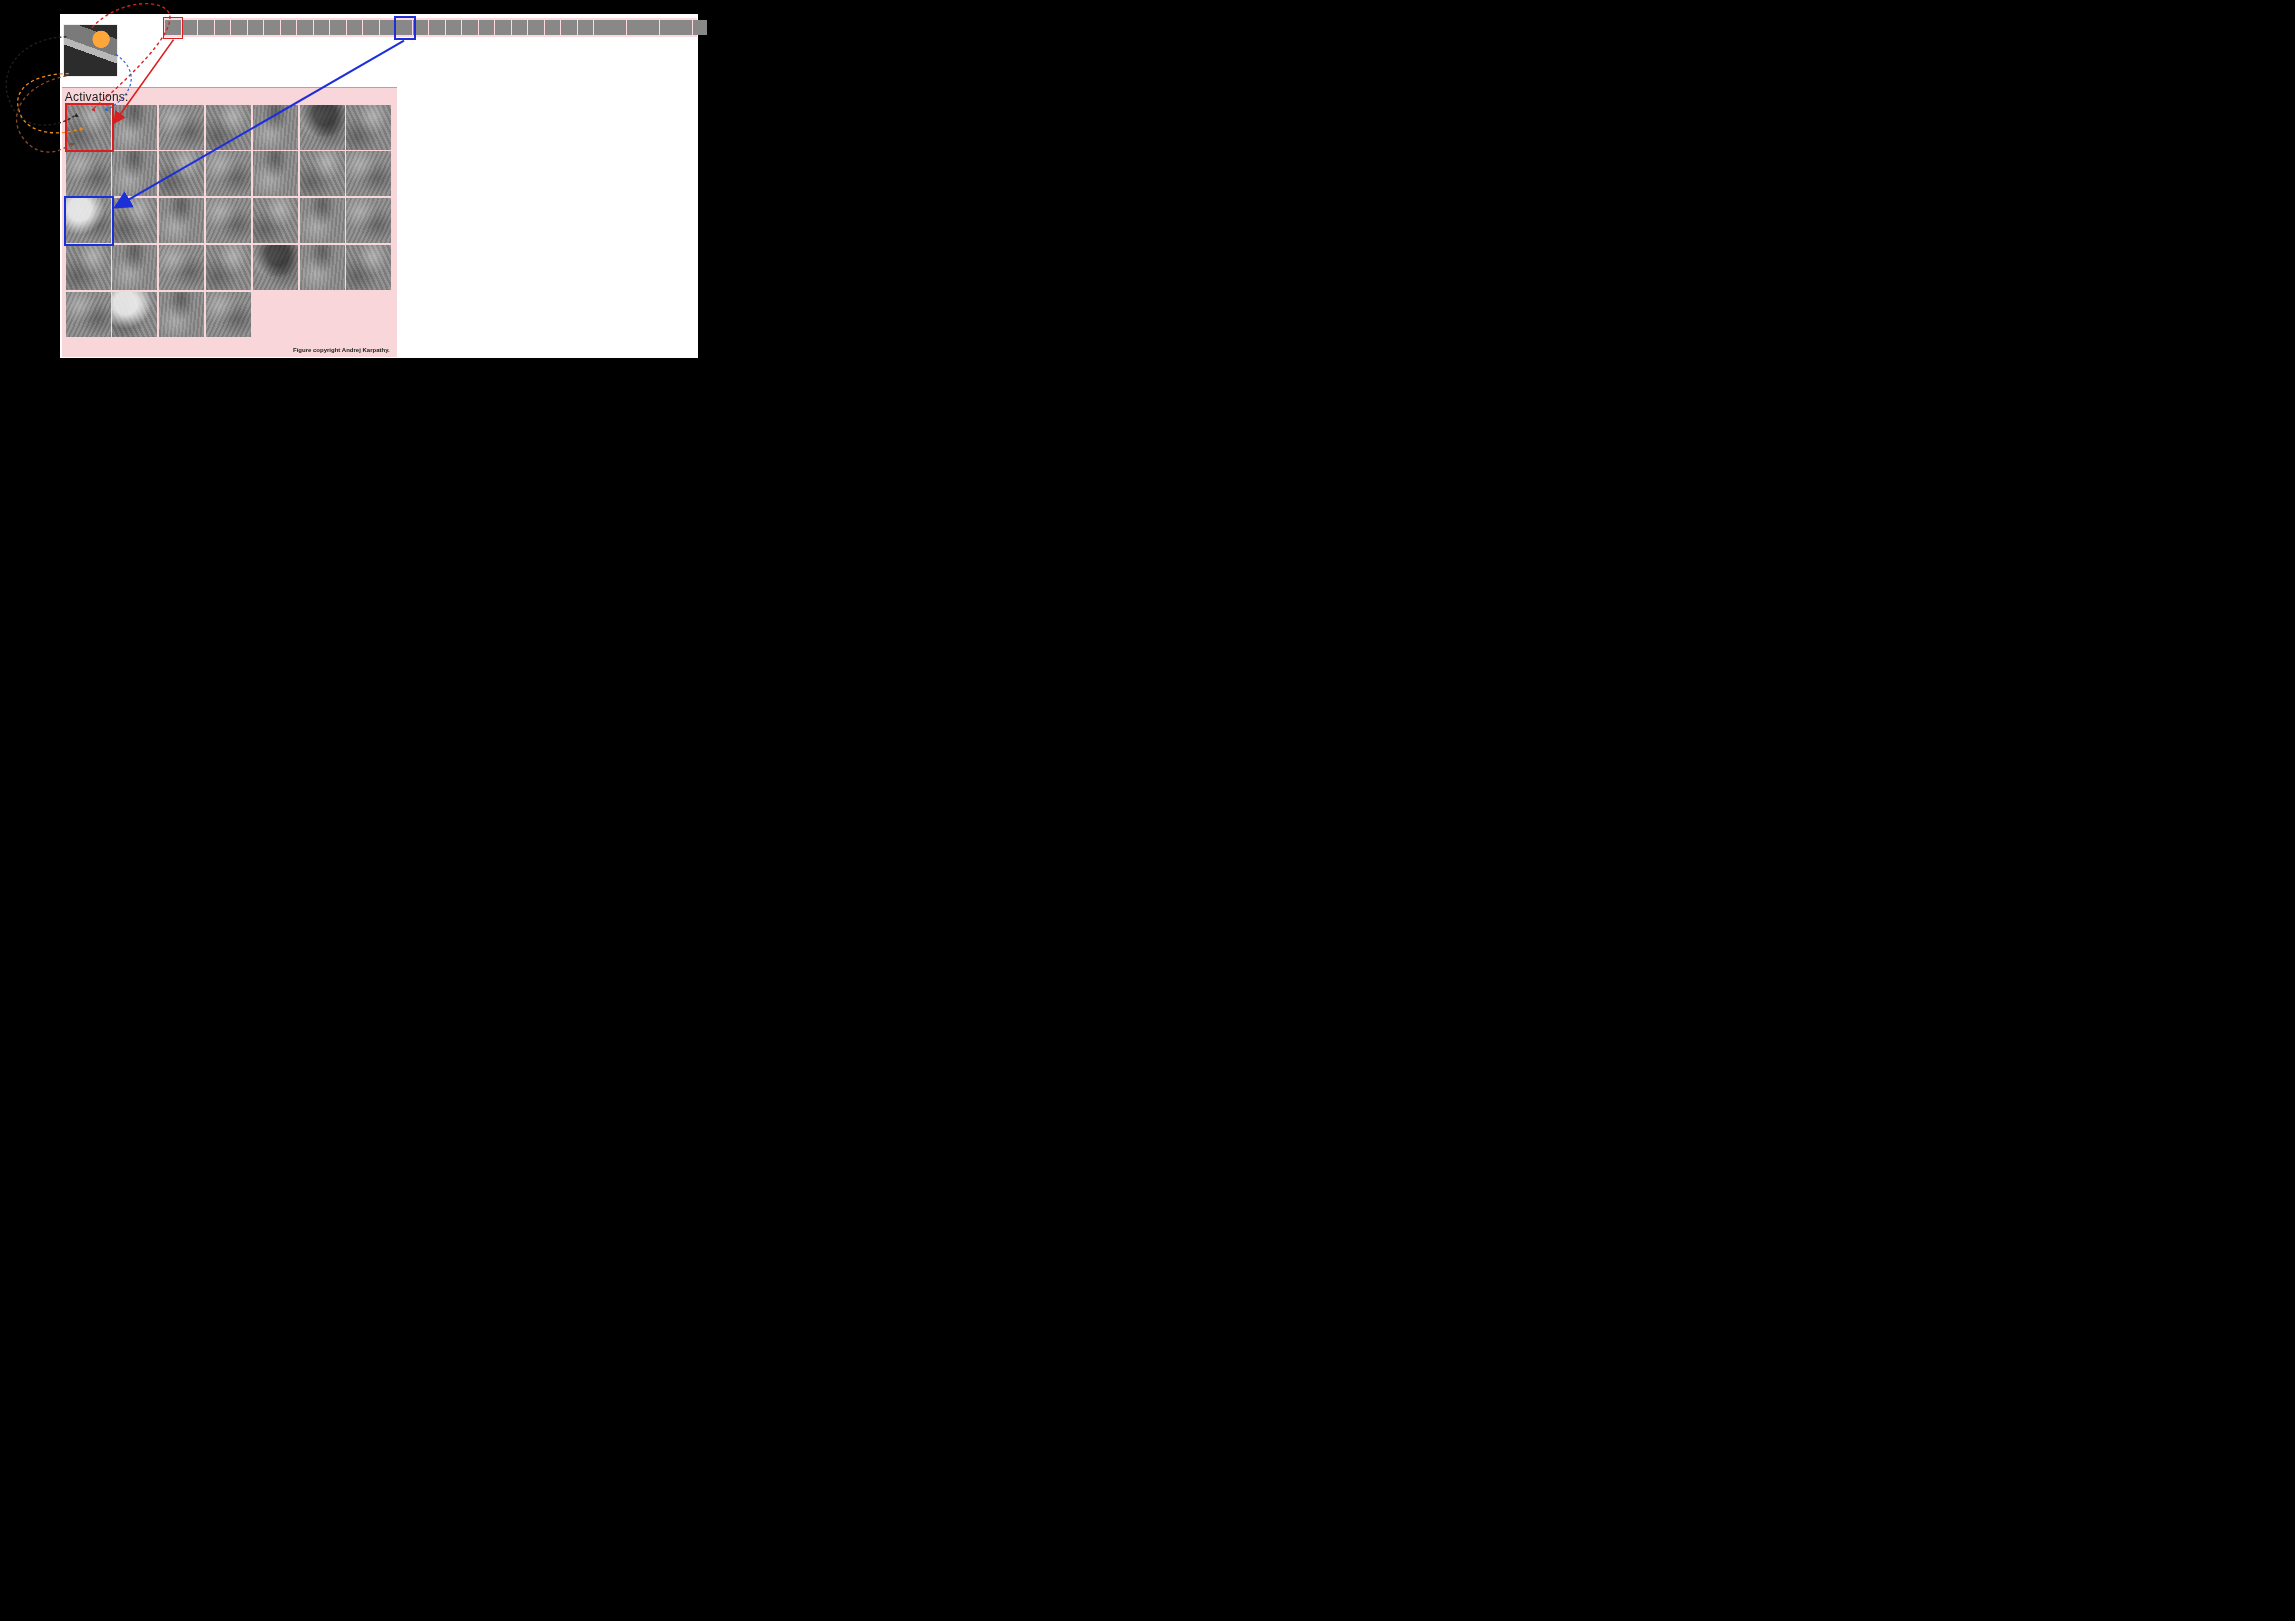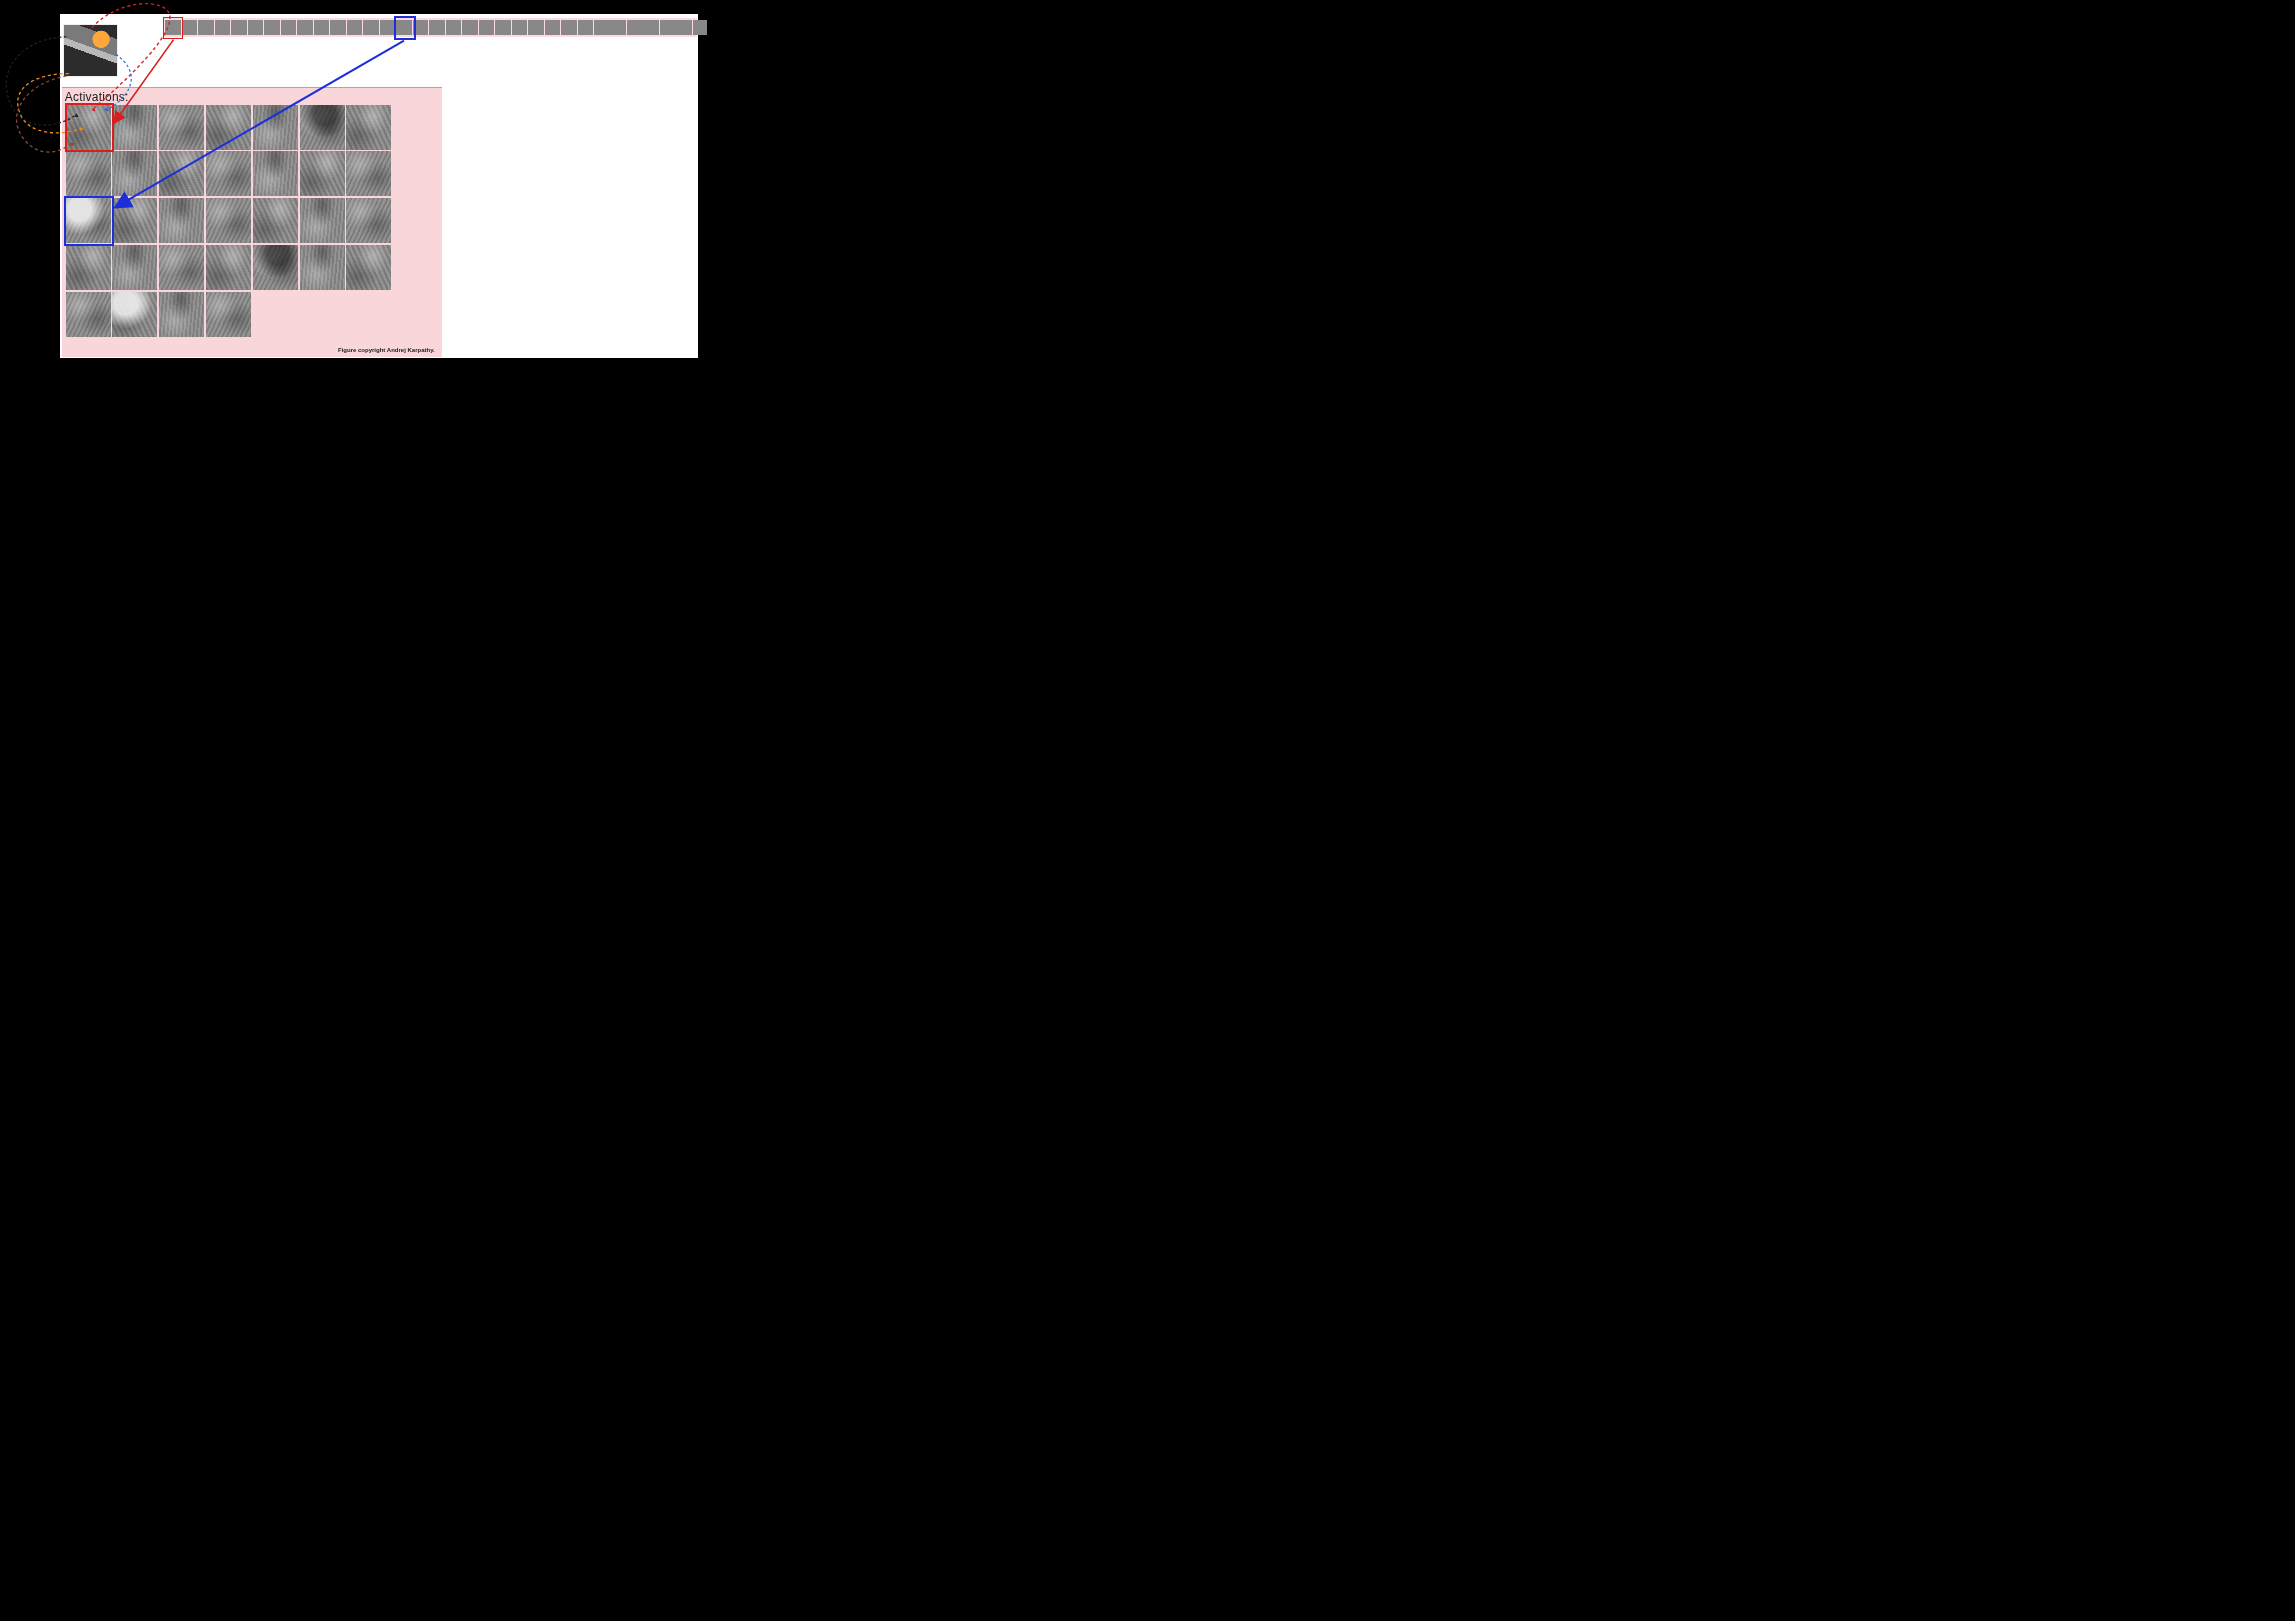--- a/index.html
+++ b/index.html
@@ -90,21 +90,21 @@
       radial-gradient(circle at 70% 28%, #ffa63a 0 16%, transparent 17%),
       linear-gradient(200deg,#2c2c2c 0 20%, #7a7a7a 20% 45%, #b8b8b8 45% 55%, #2c2c2c 55% 100%);
     box-shadow:0 0 0 0.5px #ddd;
     z-index:4;
   }
 
   
   .act-panel {
     position:absolute;
     left:62px; top:87px;
-    width:380px; height:269px;
+    width:335px; height:269px;
     background:#f9d6da;
     z-index:3;
     border-top:0.9px solid #a8a8a8;
   }
   .act-title {
     position:absolute; left:2.8px; top:1.8px;
     font-size:12px;
     color:#1b1b1b;
     letter-spacing:0.2px;
   }

